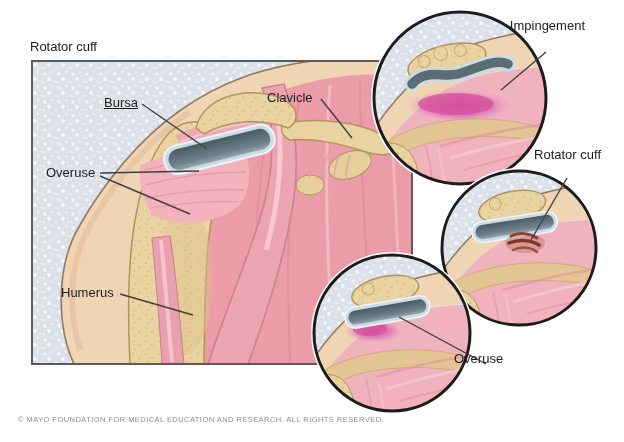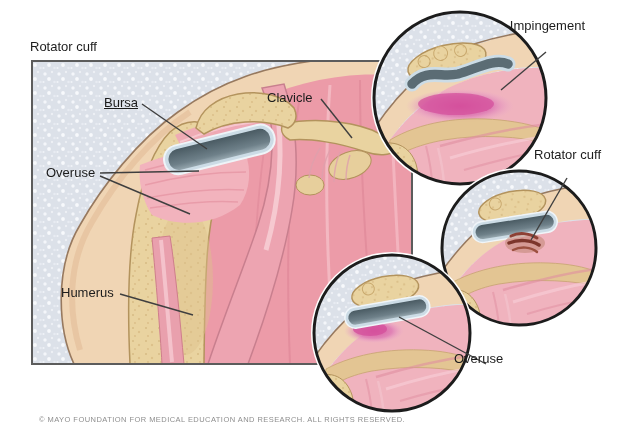--- a/index.html
+++ b/index.html
@@ -3,21 +3,21 @@
 <meta charset="utf-8">
 <style>
   html,body { margin:0; padding:0; background:#fff; }
   body { width:624px; height:442px; font-family:"Liberation Sans", sans-serif; }
   .fig { position:relative; width:624px; height:442px; background:var(--background,#ffffff); overflow:hidden; }
   svg.art { position:absolute; left:0; top:0; }
   .lbl { position:absolute; font-size:13px; line-height:13.5px; color:var(--label-text,#1c1c1c); white-space:nowrap; }
   .lbl span { display:block; }
   .right { text-align:right; }
   .center { text-align:left; }
-  .copyright { position:absolute; left:18px; top:415px; font-size:7.5px; letter-spacing:0.45px; color:var(--copyright-text,#8e8e8e);margin-left:21px; }
+  .copyright { position:absolute; left:18px; top:415px; font-size:7.5px; letter-spacing:0.45px; color:var(--copyright-text,#8e8e8e); }
 </style>
 </head>
 <body>
 
 <div class="fig">
 
   <svg class="art" width="624" height="442" viewBox="0 0 624 442">
     <defs>
       <pattern id="speck" width="14" height="14" patternUnits="userSpaceOnUse">
         <rect width="14" height="14" style="fill:var(--panel-bg,#dce1e9)"></rect>

